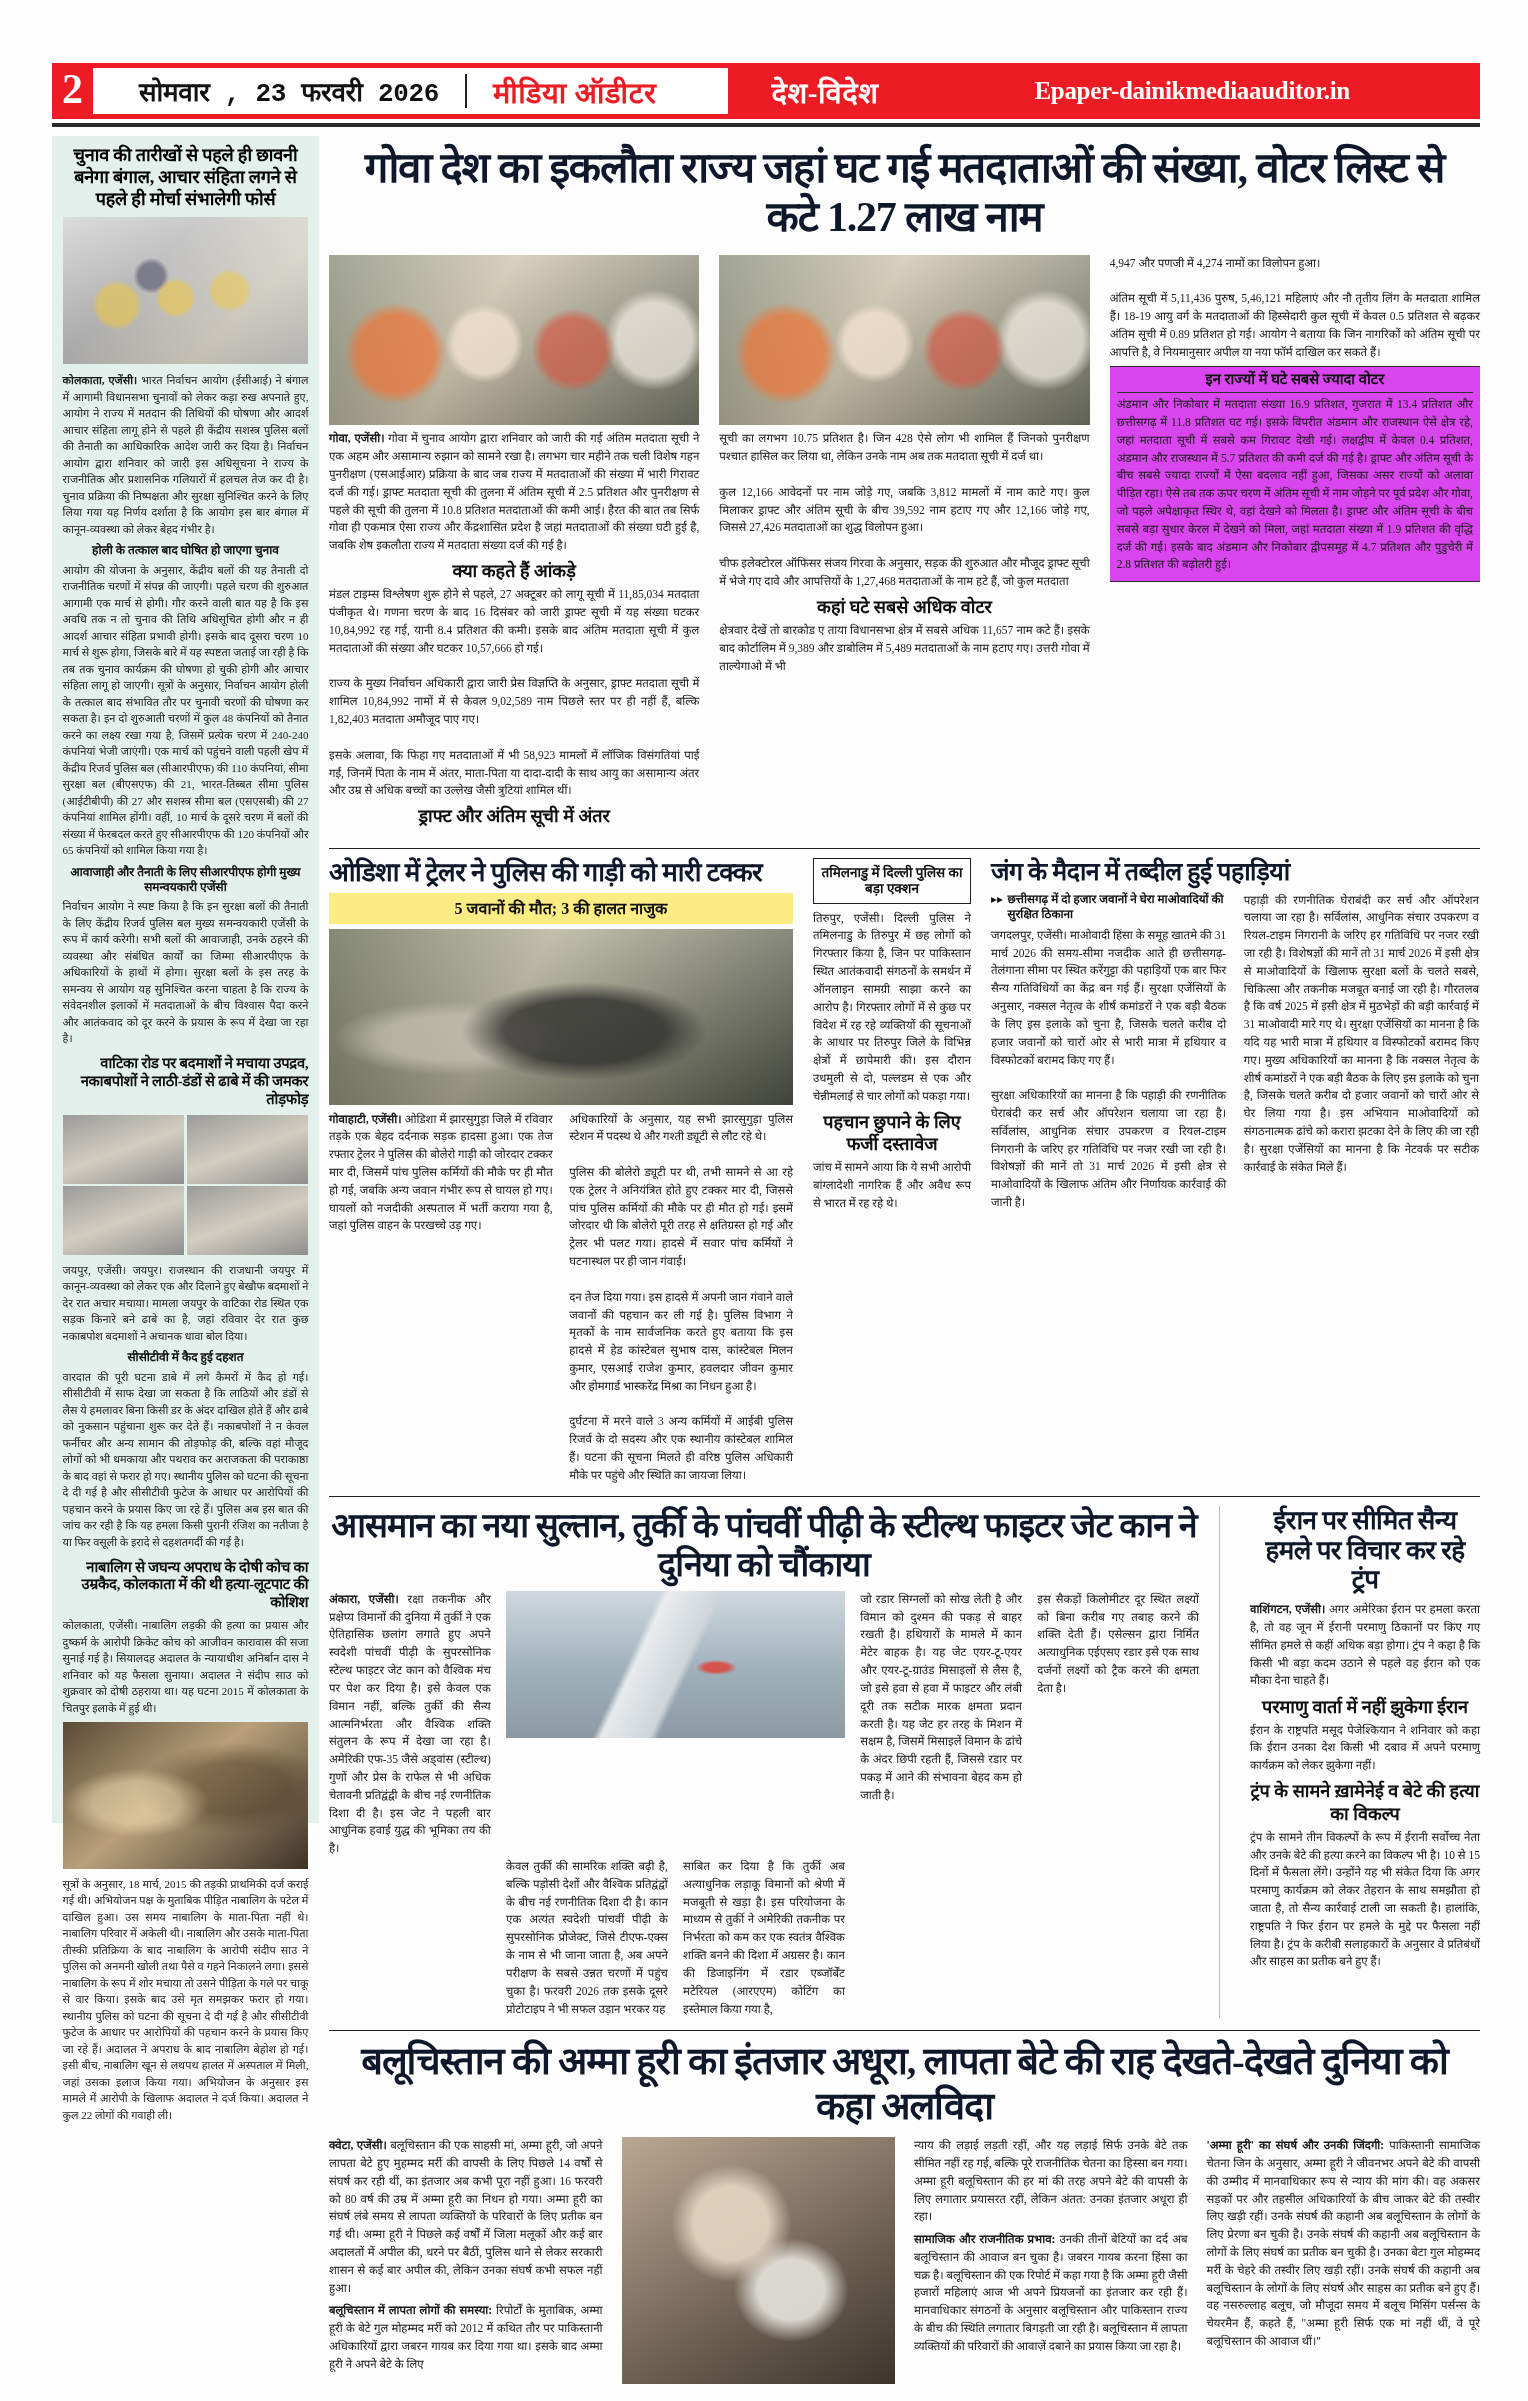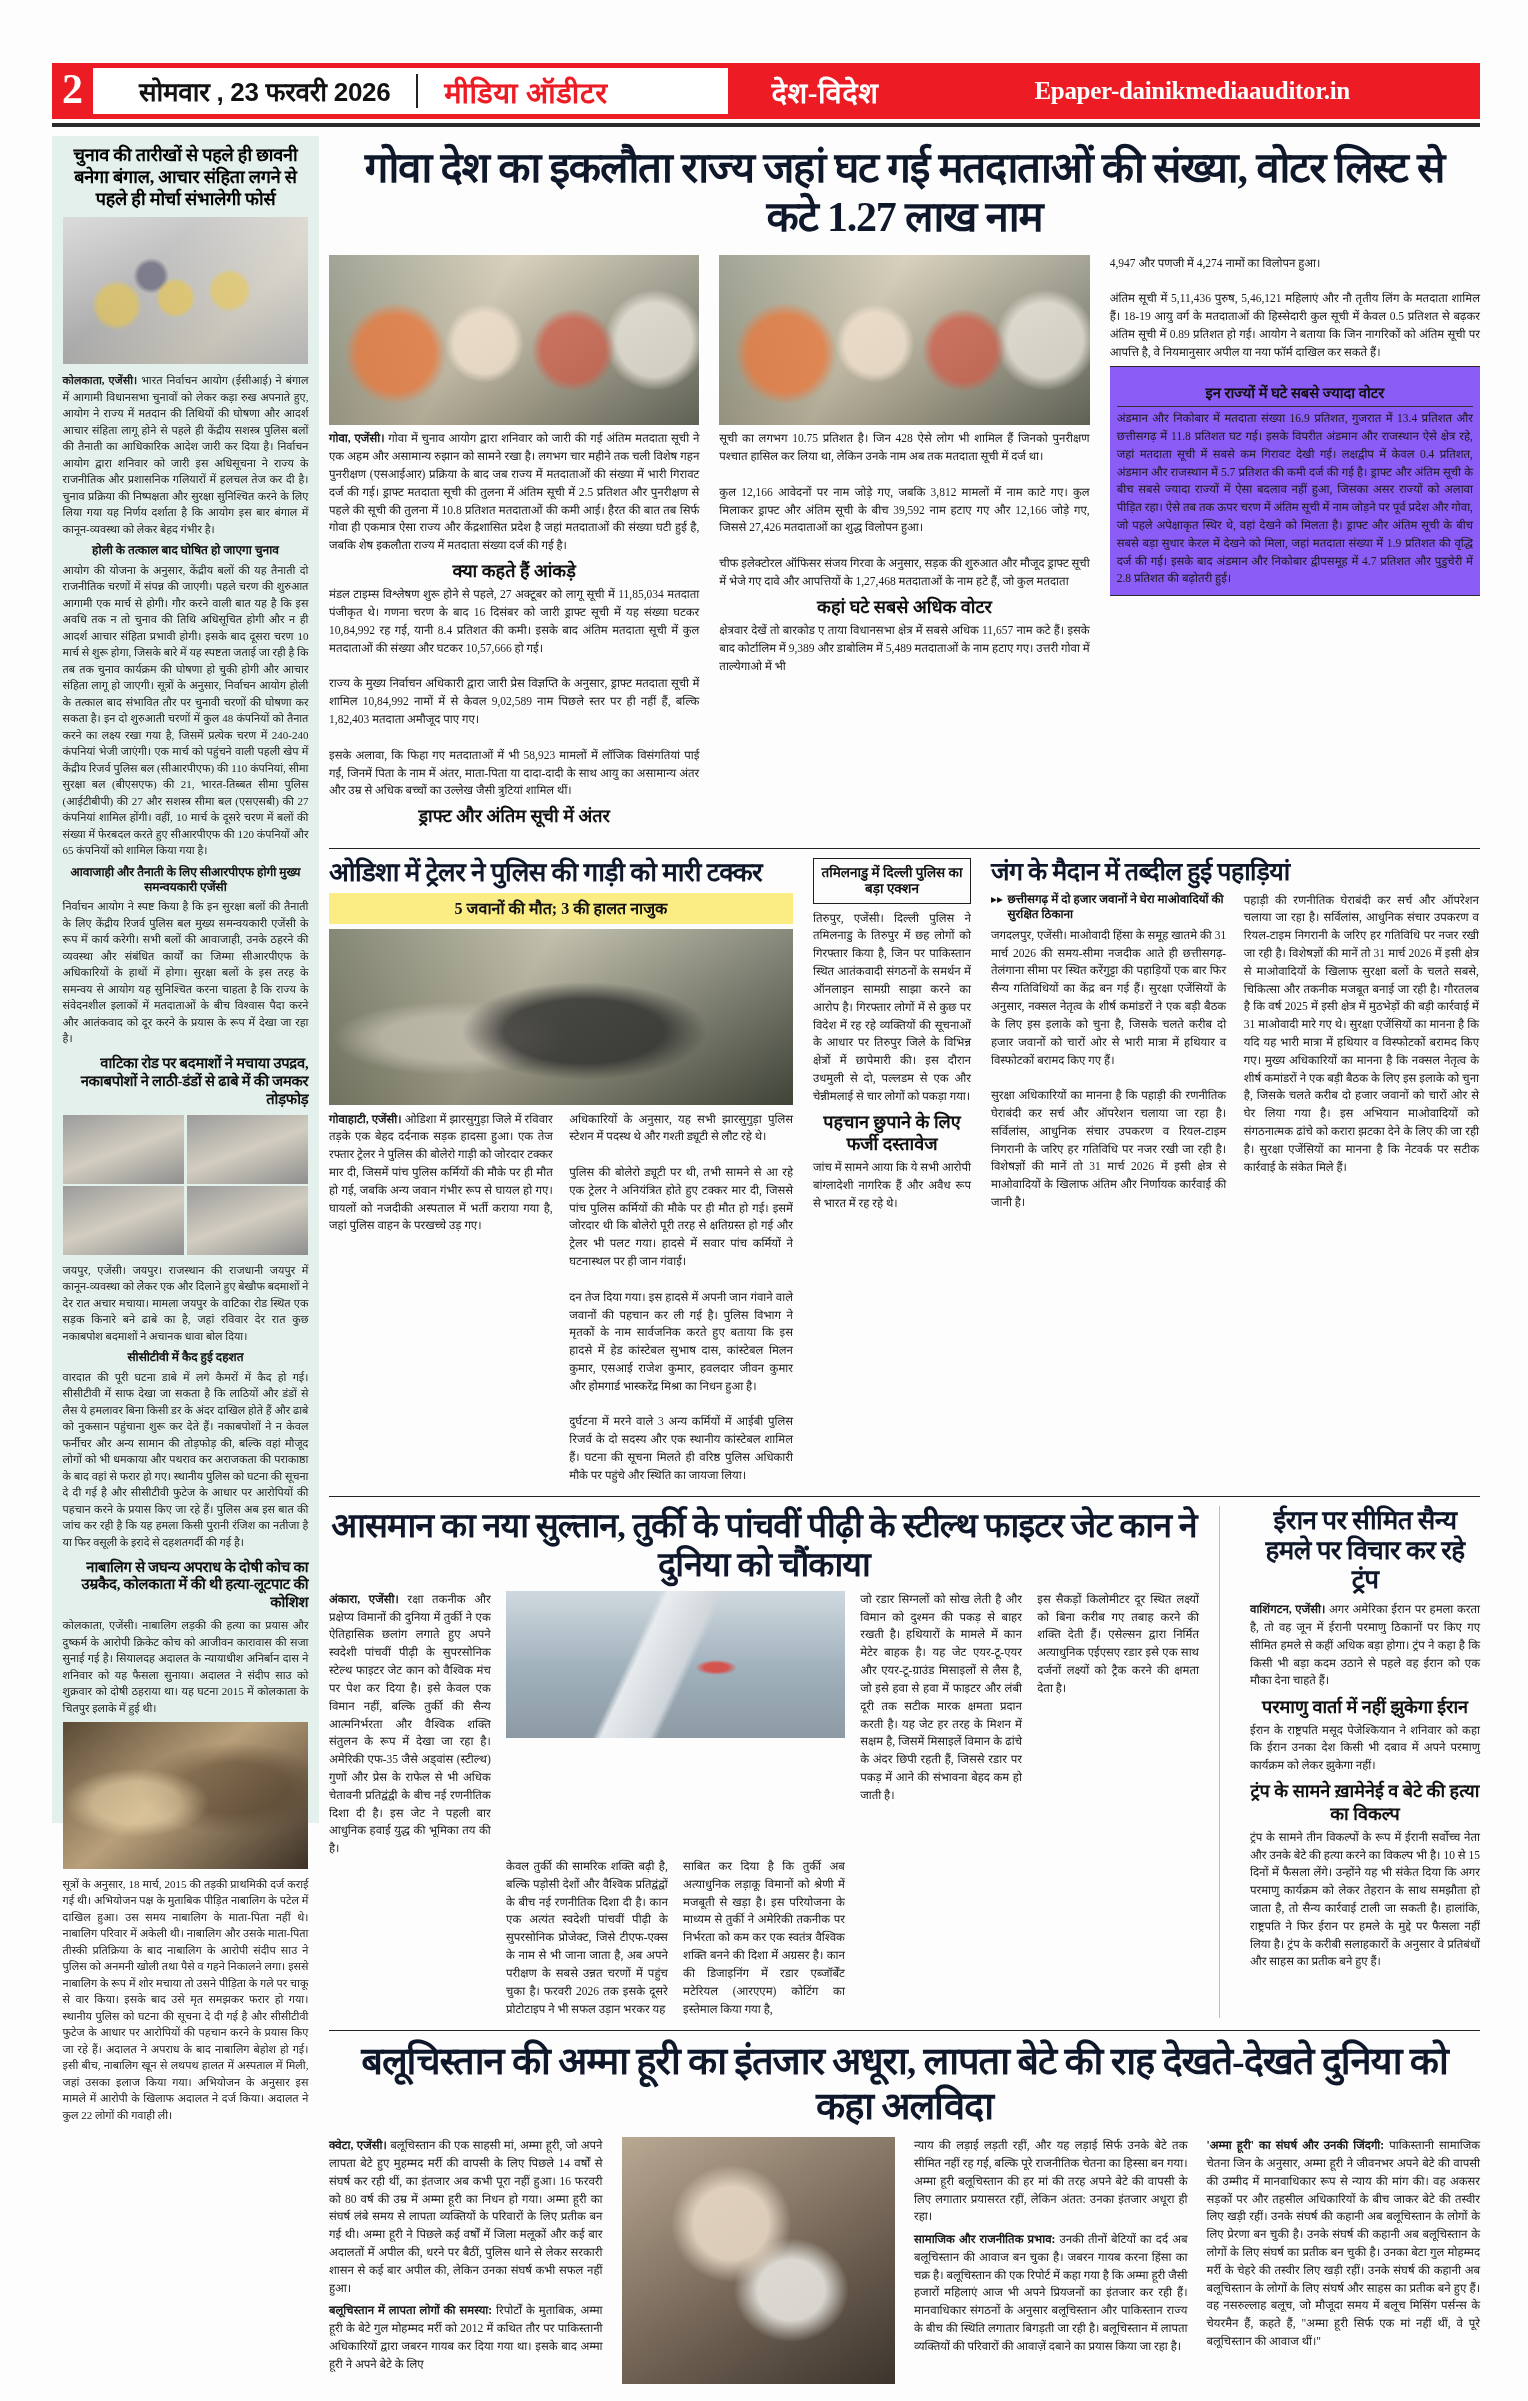--- a/index.html
+++ b/index.html
@@ -42,21 +42,21 @@
   .mh-white {
     flex: 0 0 635px;
     background:#fff;
     margin: 4.7px 0 4.7px 0;
     display:flex;
     align-items:center;
     justify-content: flex-start;
     gap: 0px;
   }
   .mh-date {
-    font-family: Liberation Sans, sans-serif;
+    font-family: Liberation Mono, monospace;
     font-weight: 700;
     font-size: 26px;
     color: #121212;
     padding-left: 46px;
     letter-spacing: -0.3px;
     white-space: nowrap;
   }
   .mh-div {
     width: 1.8px; height: 34px; background:#222; margin: 0 26px;
   }
@@ -206,24 +206,24 @@
     content:"";
     position:absolute; inset:0;
     background:
       radial-gradient(circle at 18% 58%, rgba(235,120,60,.75) 0 12%, transparent 16%),
       radial-gradient(circle at 42% 52%, rgba(240,225,205,.8) 0 13%, transparent 17%),
       radial-gradient(circle at 66% 56%, rgba(210,90,70,.7) 0 12%, transparent 16%),
       radial-gradient(circle at 88% 50%, rgba(245,240,230,.7) 0 11%, transparent 15%),
       linear-gradient(180deg, rgba(255,255,255,.2), rgba(0,0,0,.15));
   }
   .infobox {
-    background:#8b5cf6;
+    background:#d946ef;
     border-top:1.2px solid #2a2a2a;
     border-bottom:1.2px solid #2a2a2a;
-    padding:18px 7px 7px;
+    padding:4px 7px 7px;
     margin: 4.7px 0 5.9px;
   }
   .infobox .boxhead{ border-bottom:0.9px solid #333; padding-bottom:2.9px; }
 
   
   .story2 {
     margin-top: 17px;
     border-top: 1.8px solid #222;
     padding-top: 8.2px;
     display:grid;

